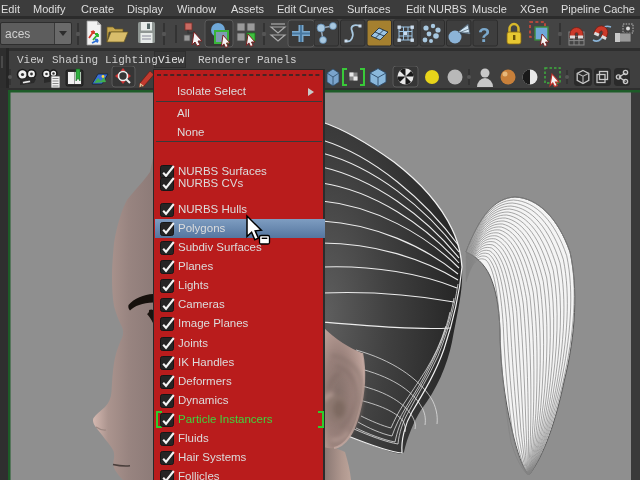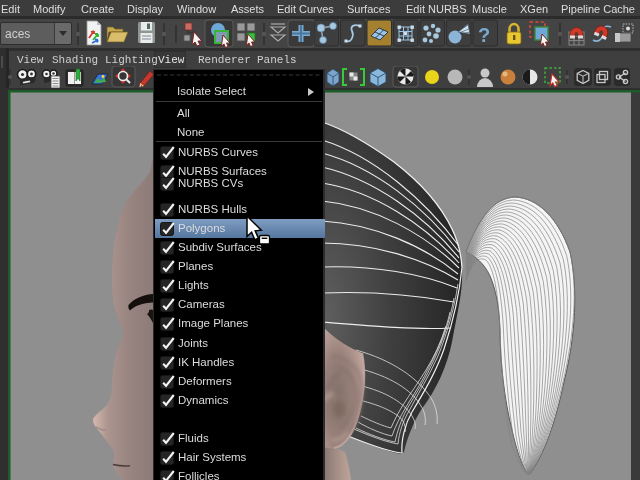--- a/index.html
+++ b/index.html
@@ -388,37 +388,30 @@
 <ellipse cx="337" cy="408" rx="10" ry="14" fill="#8d7870" opacity="0.85"></ellipse>
 <ellipse cx="339" cy="409" rx="6" ry="9" fill="#7c6860" opacity="0.9"></ellipse>
 <path d="M 324,400 C 327,396 330,394 333,394" fill="none" stroke="#c2a79e" stroke-width="3" opacity="0.9"></path>
 <path d="M 332,440 C 338,441 344,438 348,432" fill="none" stroke="#c8ada4" stroke-width="2.2" opacity="0.85"></path>
 </g>
 </g>
 <rect x="631" y="2" width="9" height="390" fill="#3a3a3a"></rect>
 <rect x="631" y="2" width="9" height="2.5" fill="#1d5c28"></rect>
 </svg>
 
-<div class="abs" style="left:153px;top:69px;width:172px;height:411px;background:#000000;border-left:1px solid #2a2a2a;border-right:2px solid #2c2c2c;border-top:1px solid #2a2a2a;">
+<div class="abs" style="left:153px;top:69px;width:172px;height:411px;background:#b91c1c;border-left:1px solid #2a2a2a;border-right:2px solid #2c2c2c;border-top:1px solid #2a2a2a;">
 <svg style="position:absolute;left:3px;top:3px;" width="165" height="4">
       <line x1="0" y1="2" x2="165" y2="2" stroke="#262626" stroke-width="1.6" stroke-dasharray="4,2.6"></line>
     </svg>
 <div style="position:absolute;left:23px;top:15px;font-size:11.5px;color:#dcdcdc;">Isolate Select</div>
 <div style="position:absolute;right:9px;top:18px;width:0;height:0;border-top:4.5px solid transparent;border-bottom:4.5px solid transparent;border-left:6px solid #c8c8c8;"></div>
 <div style="position:absolute;left:2px;top:31px;width:166px;height:0;border-top:1px solid #3a3a3a;"></div>
 <div style="position:absolute;left:23px;top:37px;font-size:11.5px;color:#dcdcdc;">All</div>
 <div style="position:absolute;left:23px;top:56px;font-size:11.5px;color:#dcdcdc;">None</div>
 <div style="position:absolute;left:2px;top:71px;width:166px;height:0;border-top:1px solid #3a3a3a;"></div>
-<div class="mi" style="top:72.5px;">
-      <span class="cb"><svg width="17" height="17" viewBox="0 0 17 17">
-          <rect x="1.5" y="2.5" width="13" height="13" rx="2" fill="#252525" stroke="#161616"></rect>
-          <path d="M 4.2,9.8 L 7,12.8 L 14.8,3 " fill="none" stroke="#f4f4f4" stroke-width="2.1"></path>
-        </svg></span>
-      <span class="lbl" style="color:#dcdcdc">NURBS Curves</span>
-    </div>
 <div class="mi" style="top:91.6px;padding-left:40px;">
       <span class="cb"><svg width="17" height="17" viewBox="0 0 17 17">
           <rect x="1.5" y="2.5" width="13" height="13" rx="2" fill="#252525" stroke="#161616"></rect>
           <path d="M 4.2,9.8 L 7,12.8 L 14.8,3 " fill="none" stroke="#f4f4f4" stroke-width="2.1"></path>
         </svg></span>
       <span class="lbl" style="color:#dcdcdc">NURBS Surfaces</span>
     </div>
 <div class="mi" style="top:104px;">
       <span class="cb"><svg width="17" height="17" viewBox="0 0 17 17">
           <rect x="1.5" y="2.5" width="13" height="13" rx="2" fill="#252525" stroke="#161616"></rect>
@@ -495,20 +488,30 @@
           <path d="M 4.2,9.8 L 7,12.8 L 14.8,3 " fill="none" stroke="#f4f4f4" stroke-width="2.1"></path>
         </svg></span>
       <span class="lbl" style="color:#dcdcdc">Deformers</span>
     </div>
 <div class="mi" style="top:320.8px;">
       <span class="cb"><svg width="17" height="17" viewBox="0 0 17 17">
           <rect x="1.5" y="2.5" width="13" height="13" rx="2" fill="#252525" stroke="#161616"></rect>
           <path d="M 4.2,9.8 L 7,12.8 L 14.8,3 " fill="none" stroke="#f4f4f4" stroke-width="2.1"></path>
         </svg></span>
       <span class="lbl" style="color:#dcdcdc">Dynamics</span>
+    </div>
+<div class="mi" style="top:339.9px;">
+      <svg style="position:absolute;left:0;top:0" width="170" height="19">
+        <path d="M7,2 H2 V17 H7 M163,2 h5 V17 h-5" fill="none" stroke="#2ecc2e" stroke-width="2"></path>
+      </svg>
+      <span class="cb"><svg width="17" height="17" viewBox="0 0 17 17">
+          <rect x="1.5" y="2.5" width="13" height="13" rx="2" fill="#252525" stroke="#161616"></rect>
+          <path d="M 4.2,9.8 L 7,12.8 L 14.8,3 " fill="none" stroke="#f4f4f4" stroke-width="2.1"></path>
+        </svg></span>
+      <span class="lbl" style="color:#3fd43f">Particle Instancers</span>
     </div>
 <div class="mi" style="top:359.0px;">
       <span class="cb"><svg width="17" height="17" viewBox="0 0 17 17">
           <rect x="1.5" y="2.5" width="13" height="13" rx="2" fill="#252525" stroke="#161616"></rect>
           <path d="M 4.2,9.8 L 7,12.8 L 14.8,3 " fill="none" stroke="#f4f4f4" stroke-width="2.1"></path>
         </svg></span>
       <span class="lbl" style="color:#dcdcdc">Fluids</span>
     </div>
 <div class="mi" style="top:378.1px;">
       <span class="cb"><svg width="17" height="17" viewBox="0 0 17 17">

